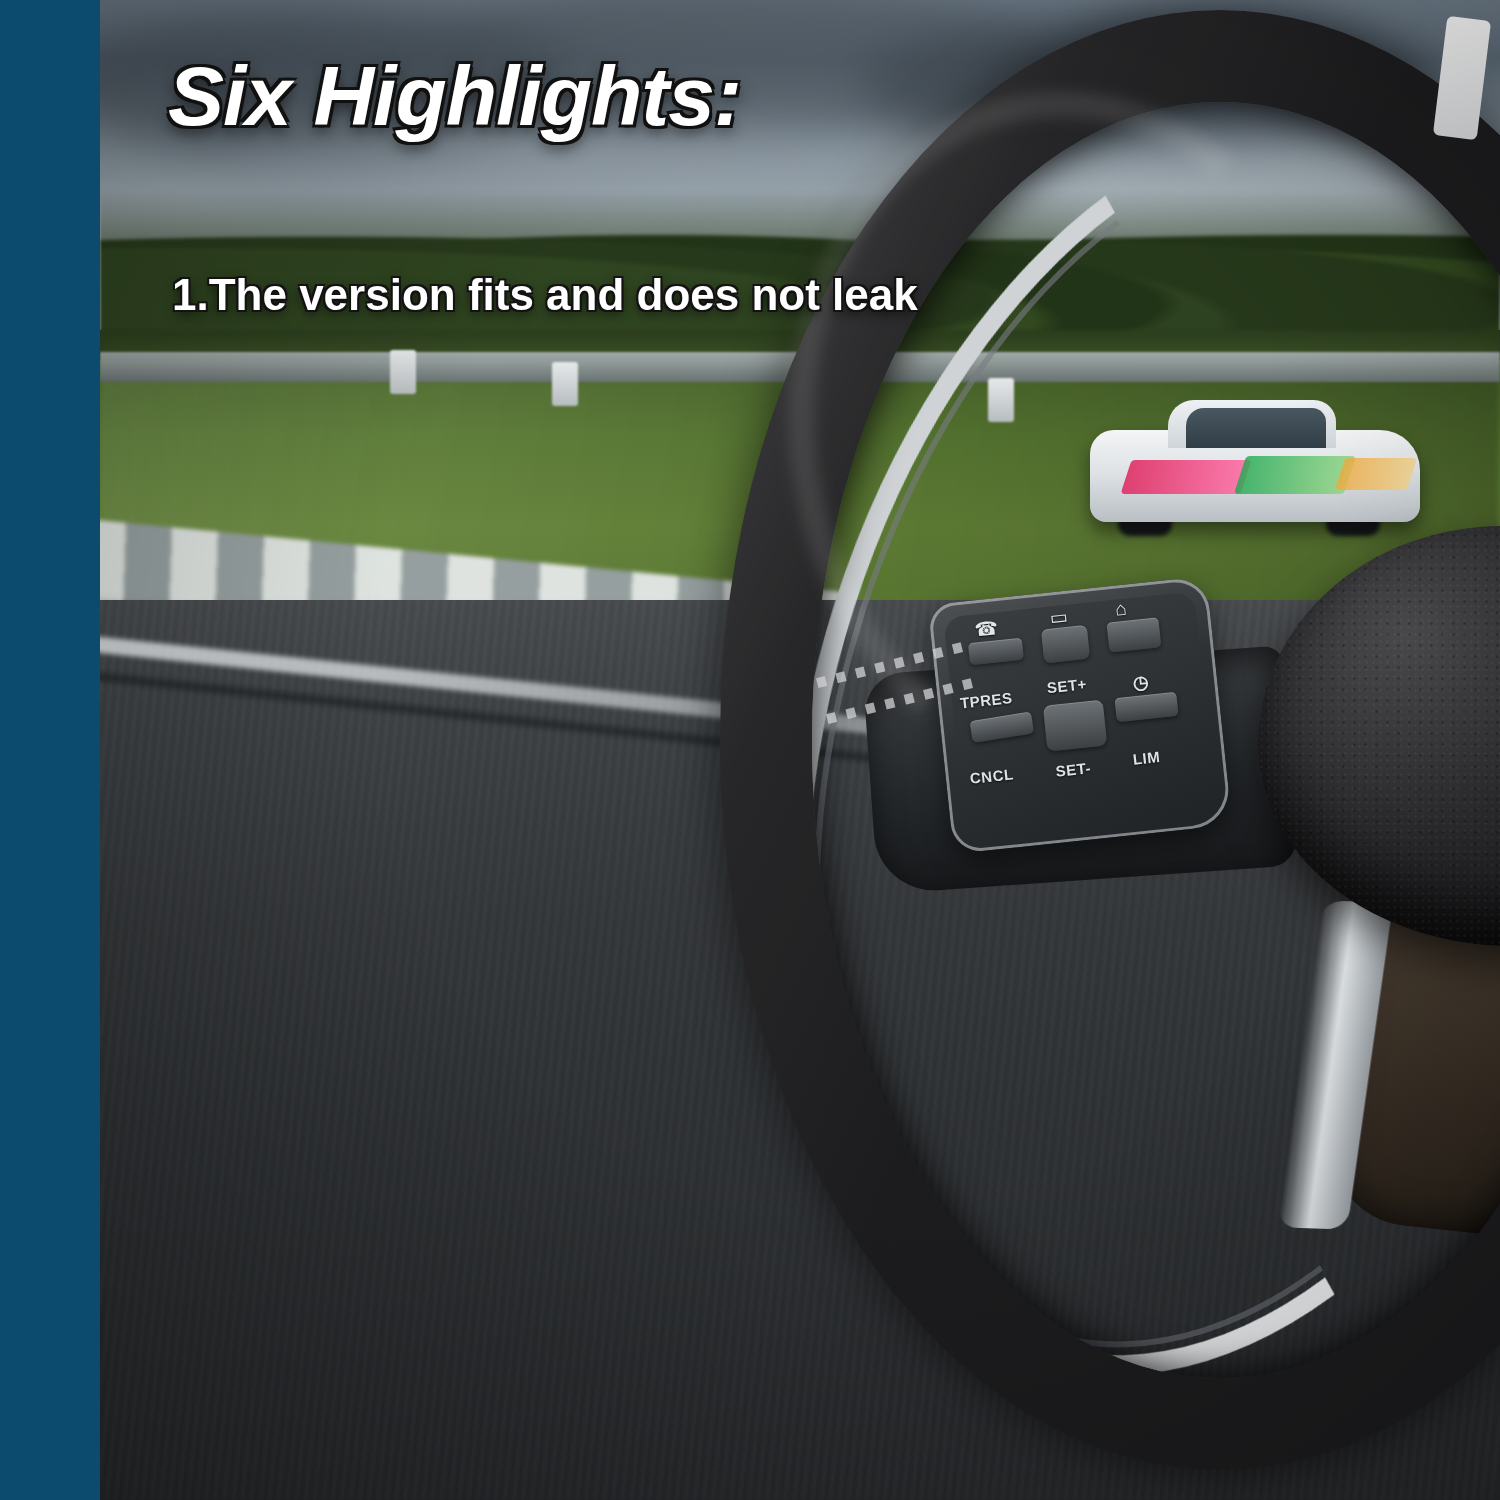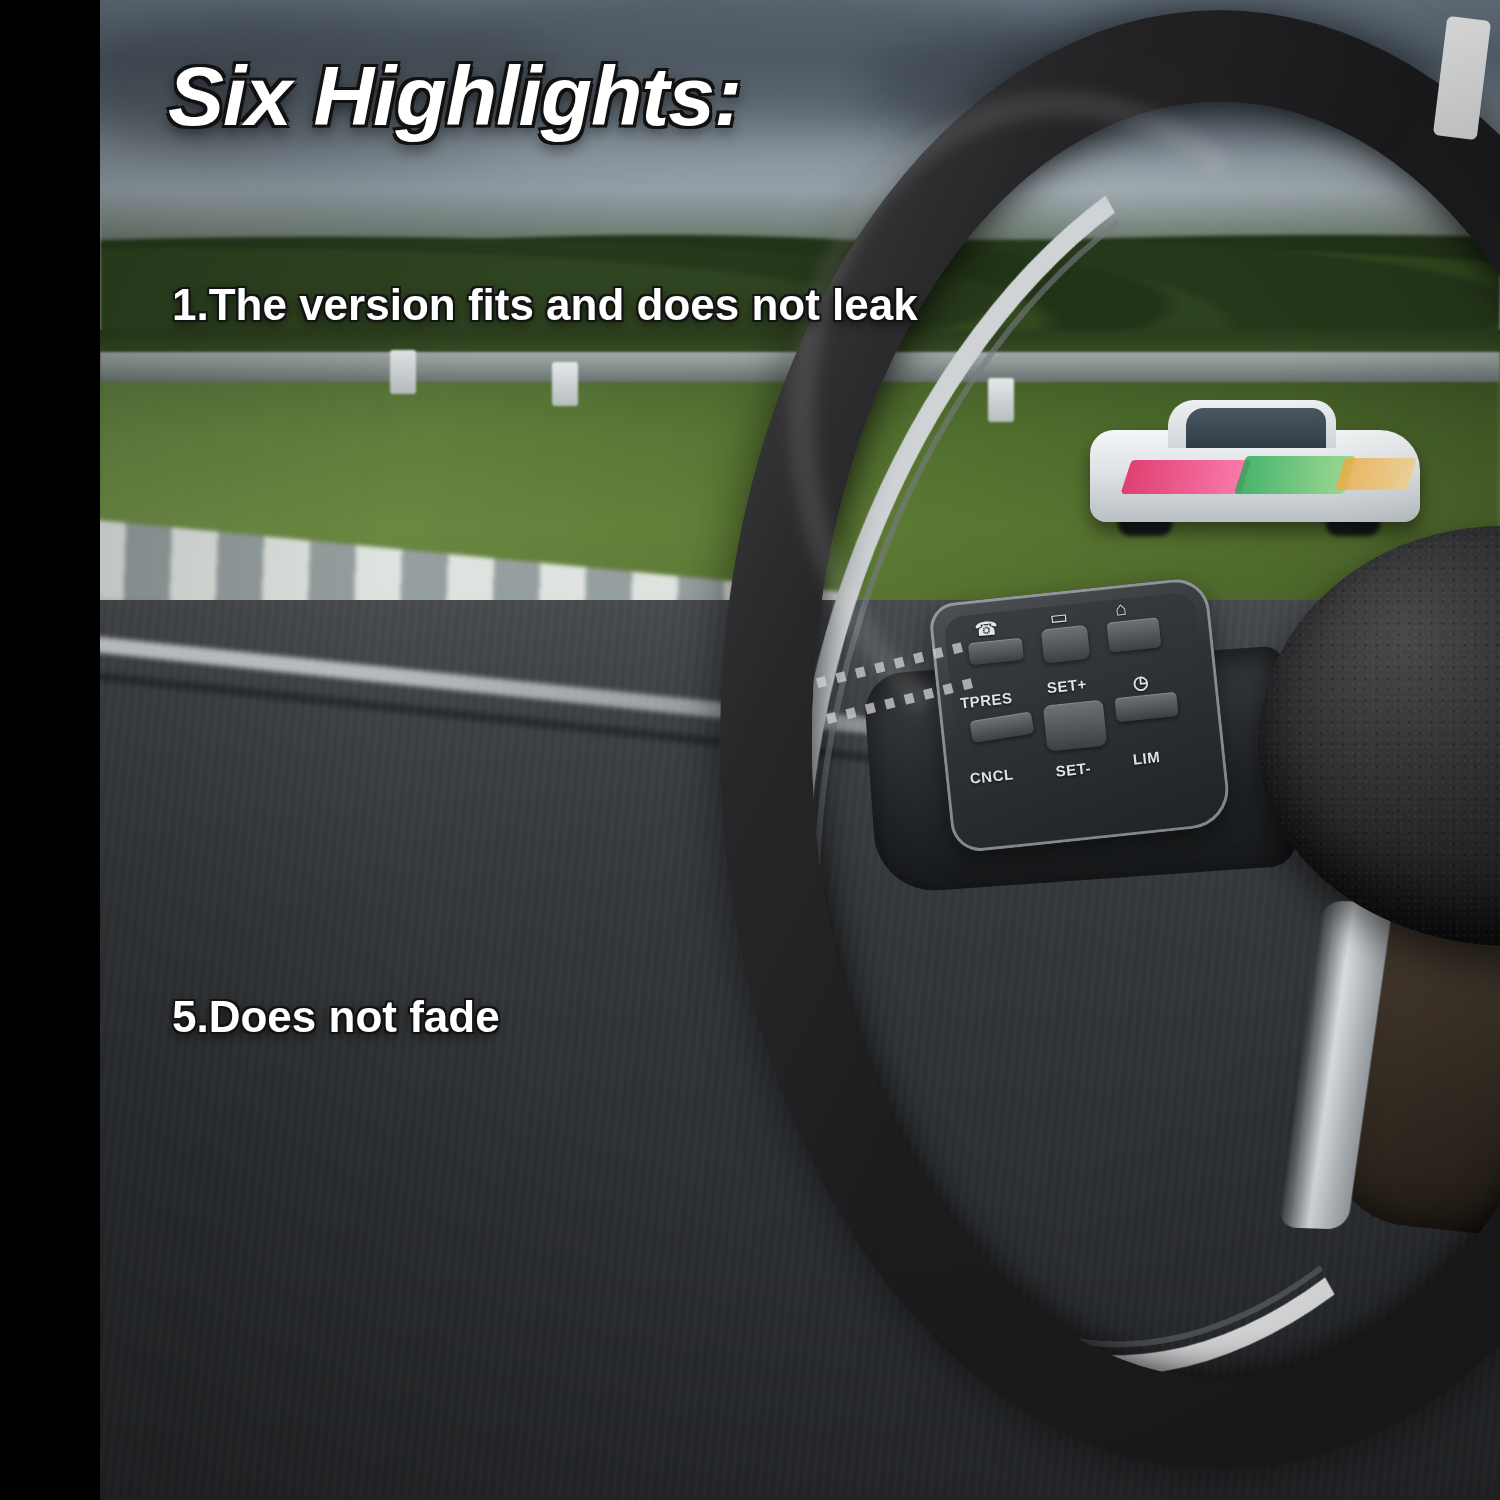--- a/index.html
+++ b/index.html
@@ -9,21 +9,21 @@
   }
   body {
     font-family: "Liberation Sans", sans-serif;
   }
 
   #stage {
     position: relative;
     width: 1500px;
     height: 1500px;
     overflow: hidden;
-    background: #000000;
+    background: #0c4a6e;
   }
 
   
   .photo {
     position: absolute;
     left: 100px;
     top: 0;
     width: 1400px;
     height: 1500px;
     overflow: hidden;
@@ -523,21 +523,21 @@
     left: 172px;
     font-size: 44px;
     font-weight: bold;
     color: #ffffff;
     font-family: "Liberation Sans", sans-serif;
     white-space: nowrap;
     text-shadow:
       -2px -2px 0 #131313, 2px -2px 0 #131313, -2px 2px 0 #131313, 2px 2px 0 #131313,
       0 4px 12px rgba(0,0,0,.75);
   }
-  .b-1 { top: 280px; }
+  .b-1 { top: 270px; }
   .b-2 { top: 448px; }
   .b-3 { top: 618px; }
   .b-4 { top: 808px; }
   .b-5 { top: 992px; }
   .b-6 { top: 1188px; }
 </style>
 </head>
 <body>
 
 <div id="stage">
@@ -628,15 +628,14 @@
       <div class="stitch s1"></div>
       <div class="stitch s2"></div>
     </div>
 
     <div class="grade"></div>
   </div>
 
   <div class="headline">Six Highlights:</div>
 
   <div class="bullet b-1">1.The version fits and does not leak</div>
-  <div class="bullet b-5">5.Does not fade</div>
 
 </div>
 
 </body></html>

